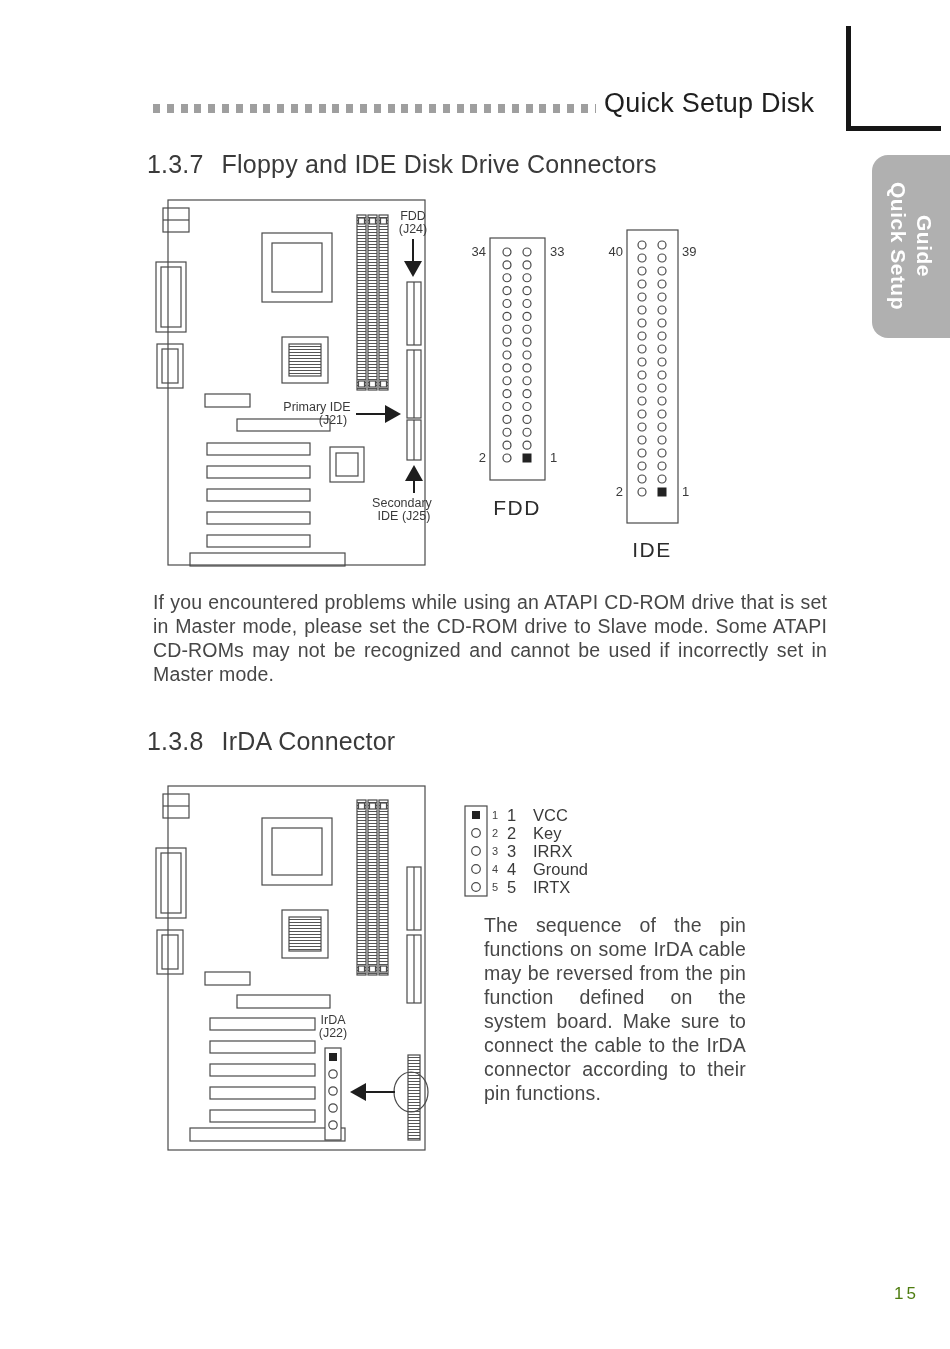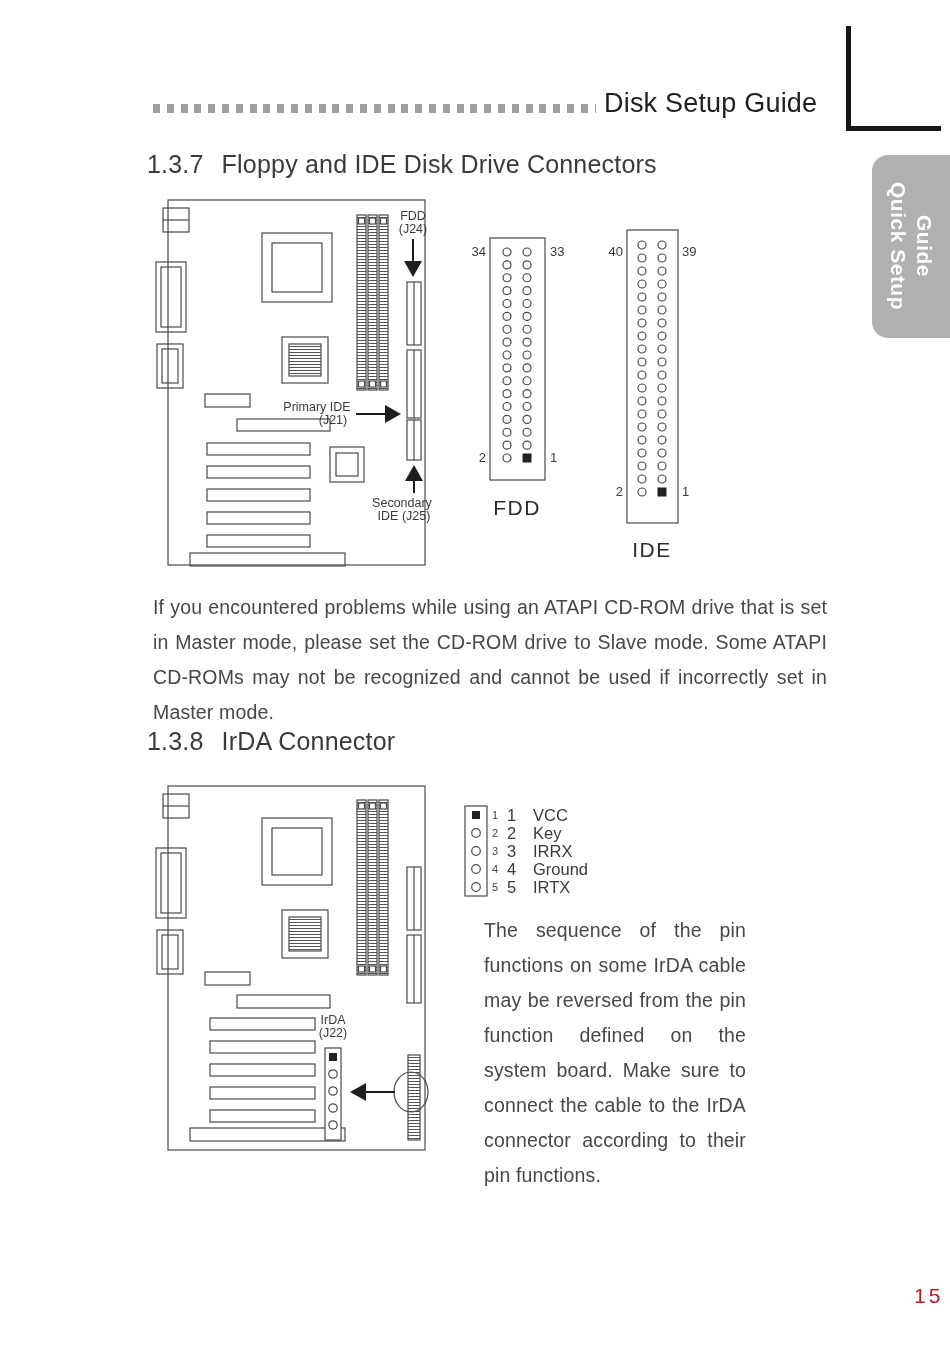--- a/index.html
+++ b/index.html
@@ -30,27 +30,27 @@
     color:#fff;font-weight:bold;font-size:21px;line-height:1.25;letter-spacing:0.5px;
   }
   
   .sec-heading{
     position:absolute;left:147px;font-size:25px;color:#3a3a3a;font-weight:400;
     white-space:nowrap;letter-spacing:0.2px;
   }
   .sec-heading .num{margin-right:18px;}
   .h137{top:150px;} .h138{top:727px;}
   .para{
-    position:absolute;font-size:19.5px;line-height:35px;color:#474747;
+    position:absolute;font-size:19.5px;line-height:24px;color:#474747;
     text-align:justify;letter-spacing:0.15px;
   }
   .p137{left:153px;top:590px;width:674px;}
   .p138{left:462px;top:913px;width:262px;margin-left:22px;}
   .pagenum{
-    position:absolute;left:894px;top:1284px;font-size:21px;color:#b91c1c;letter-spacing:3px;margin-left:20px;
+    position:absolute;left:894px;top:1284px;font-size:17px;color:#4d7c0f;letter-spacing:3px;
   }
   
   .dia{position:absolute;}
   .d1{left:150px;top:195px;}
   .d2{left:150px;top:780px;}
   .d3{left:455px;top:795px;}
   svg text{font-family:"Liberation Sans",sans-serif;fill:#3c3c3c;stroke:none;}
   .board{stroke:#4a4a4a;stroke-width:1.2;fill:none;}
   .board .fillw{fill:#fff;}
   .hatchf{fill:url(#hz);}
@@ -63,21 +63,21 @@
   .snum{font-size:11px;fill:#444;}
   .tnum{font-size:16.5px;fill:#3a3a3a;}
   .tname{font-size:16.5px;fill:#3a3a3a;}
 </style>
 </head>
 <body>
 
 <div class="page">
 
   <div class="dots"></div>
-  <div class="hdr-title">Disk Setup Guide</div>
+  <div class="hdr-title">Quick Setup Disk</div>
   <div class="corner"></div>
   <div class="tab">
     <div class="tab-label"><span>Quick Setup</span><br><span>Guide</span></div>
   </div>
 
   <div class="sec-heading h137">
     <span class="num">1.3.7</span><span>Floppy and IDE Disk Drive Connectors</span>
   </div>
 
   <svg class="dia d1" width="560" height="385" viewBox="0 0 560 385">

